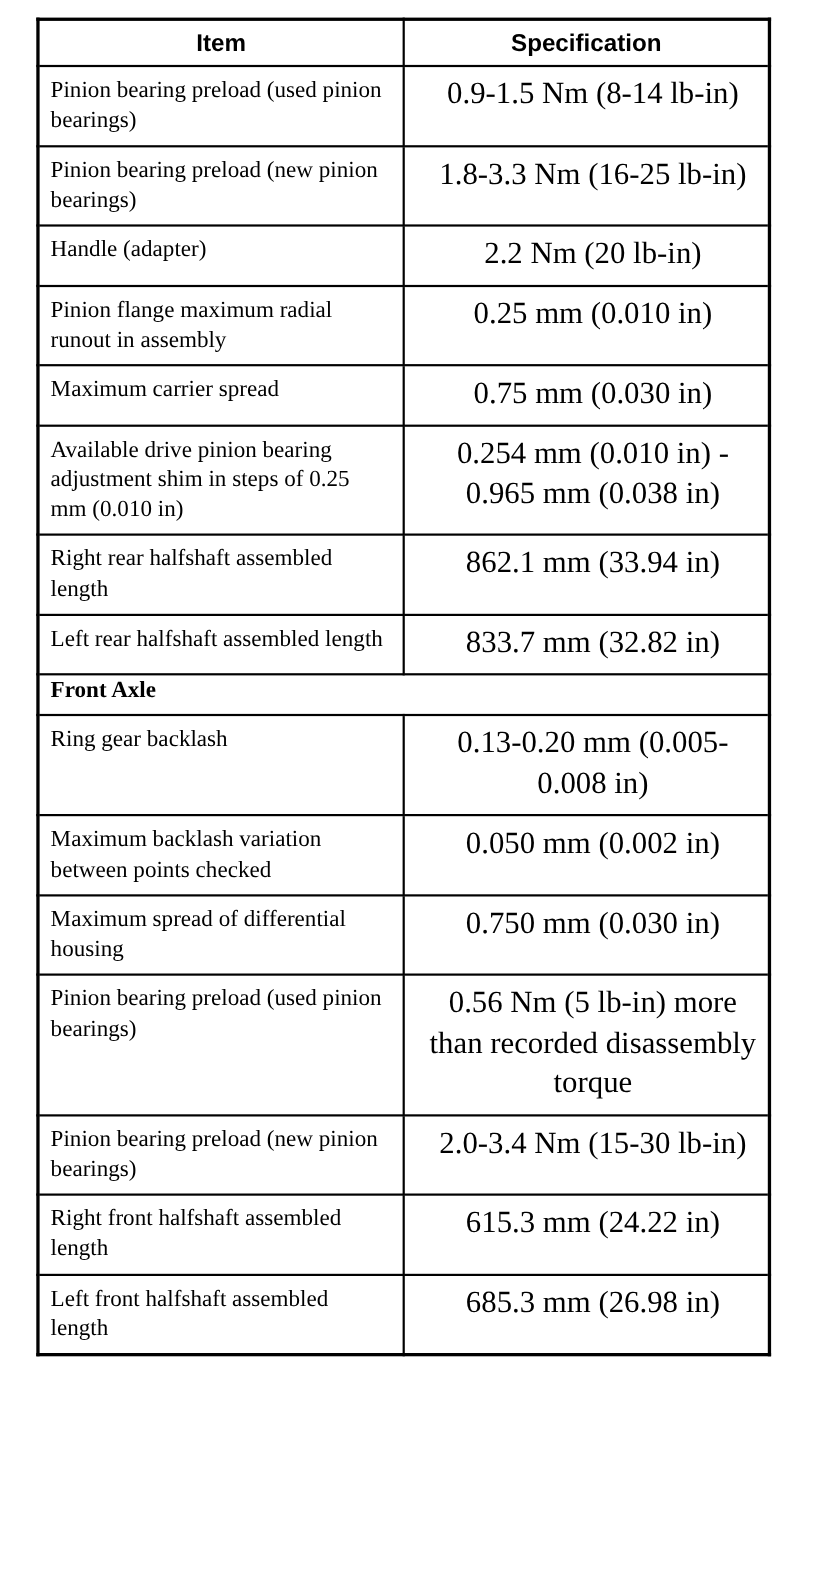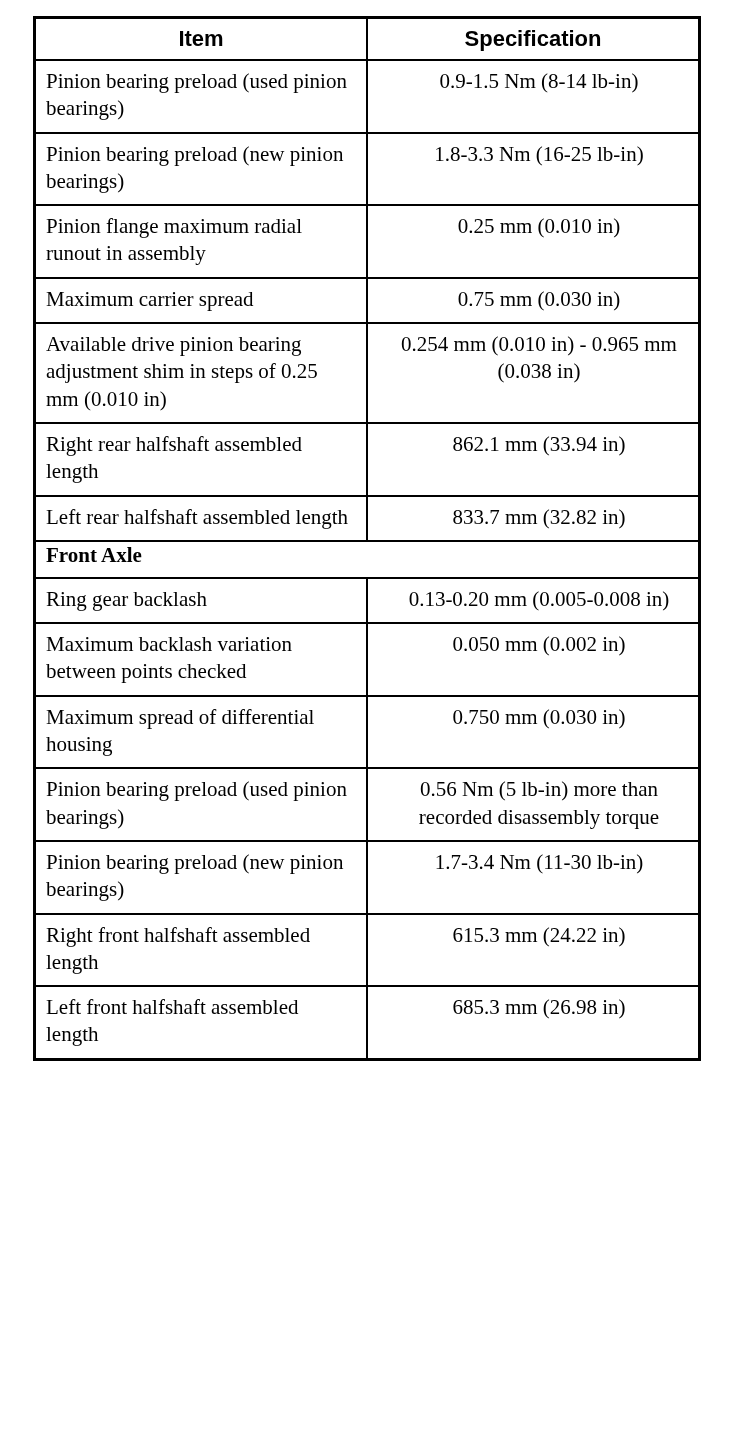--- a/index.html
+++ b/index.html
@@ -38,21 +38,21 @@
     padding: 7px 6px;
   }
   td.item-cell {
     width: 333px;
     font-size: 21px;
     line-height: 1.3;
     text-align: left;
     padding: 7px 12px 9px 10px;
   }
   td.spec-cell {
-    font-size: 21px;
+    font-size: 28px;
     line-height: 1.3;
     text-align: center;
     padding: 7px 8px 9px 20px;
   }
   td.section-cell {
     font-size: 21px;
     font-weight: bold;
     text-align: left;
     padding: 1px 10px 9px 10px;
   }
@@ -69,20 +69,24 @@
       </tr>
     </thead>
     <tbody>
         <tr>
           <td class="item-cell">Pinion bearing preload (used pinion bearings)</td>
           <td class="spec-cell">0.9-1.5 Nm (8-14 lb-in)</td>
         </tr>
         <tr>
           <td class="item-cell">Pinion bearing preload (new pinion bearings)</td>
           <td class="spec-cell">1.8-3.3 Nm (16-25 lb-in)</td>
+        </tr>
+        <tr>
+          <td class="item-cell">Handle (adapter)</td>
+          <td class="spec-cell">2.2 Nm (20 lb-in)</td>
         </tr>
         <tr>
           <td class="item-cell">Pinion flange maximum radial runout in assembly</td>
           <td class="spec-cell">0.25 mm (0.010 in)</td>
         </tr>
         <tr>
           <td class="item-cell">Maximum carrier spread</td>
           <td class="spec-cell">0.75 mm (0.030 in)</td>
         </tr>
         <tr>
@@ -111,21 +115,21 @@
         <tr>
           <td class="item-cell">Maximum spread of differential housing</td>
           <td class="spec-cell">0.750 mm (0.030 in)</td>
         </tr>
         <tr>
           <td class="item-cell">Pinion bearing preload (used pinion bearings)</td>
           <td class="spec-cell">0.56 Nm (5 lb-in) more than recorded disassembly torque</td>
         </tr>
         <tr>
           <td class="item-cell">Pinion bearing preload (new pinion bearings)</td>
-          <td class="spec-cell">1.7-3.4 Nm (11-30 lb-in)</td>
+          <td class="spec-cell">2.0-3.4 Nm (15-30 lb-in)</td>
         </tr>
         <tr>
           <td class="item-cell">Right front halfshaft assembled length</td>
           <td class="spec-cell">615.3 mm (24.22 in)</td>
         </tr>
         <tr>
           <td class="item-cell">Left front halfshaft assembled length</td>
           <td class="spec-cell">685.3 mm (26.98 in)</td>
         </tr>
       </tbody>

